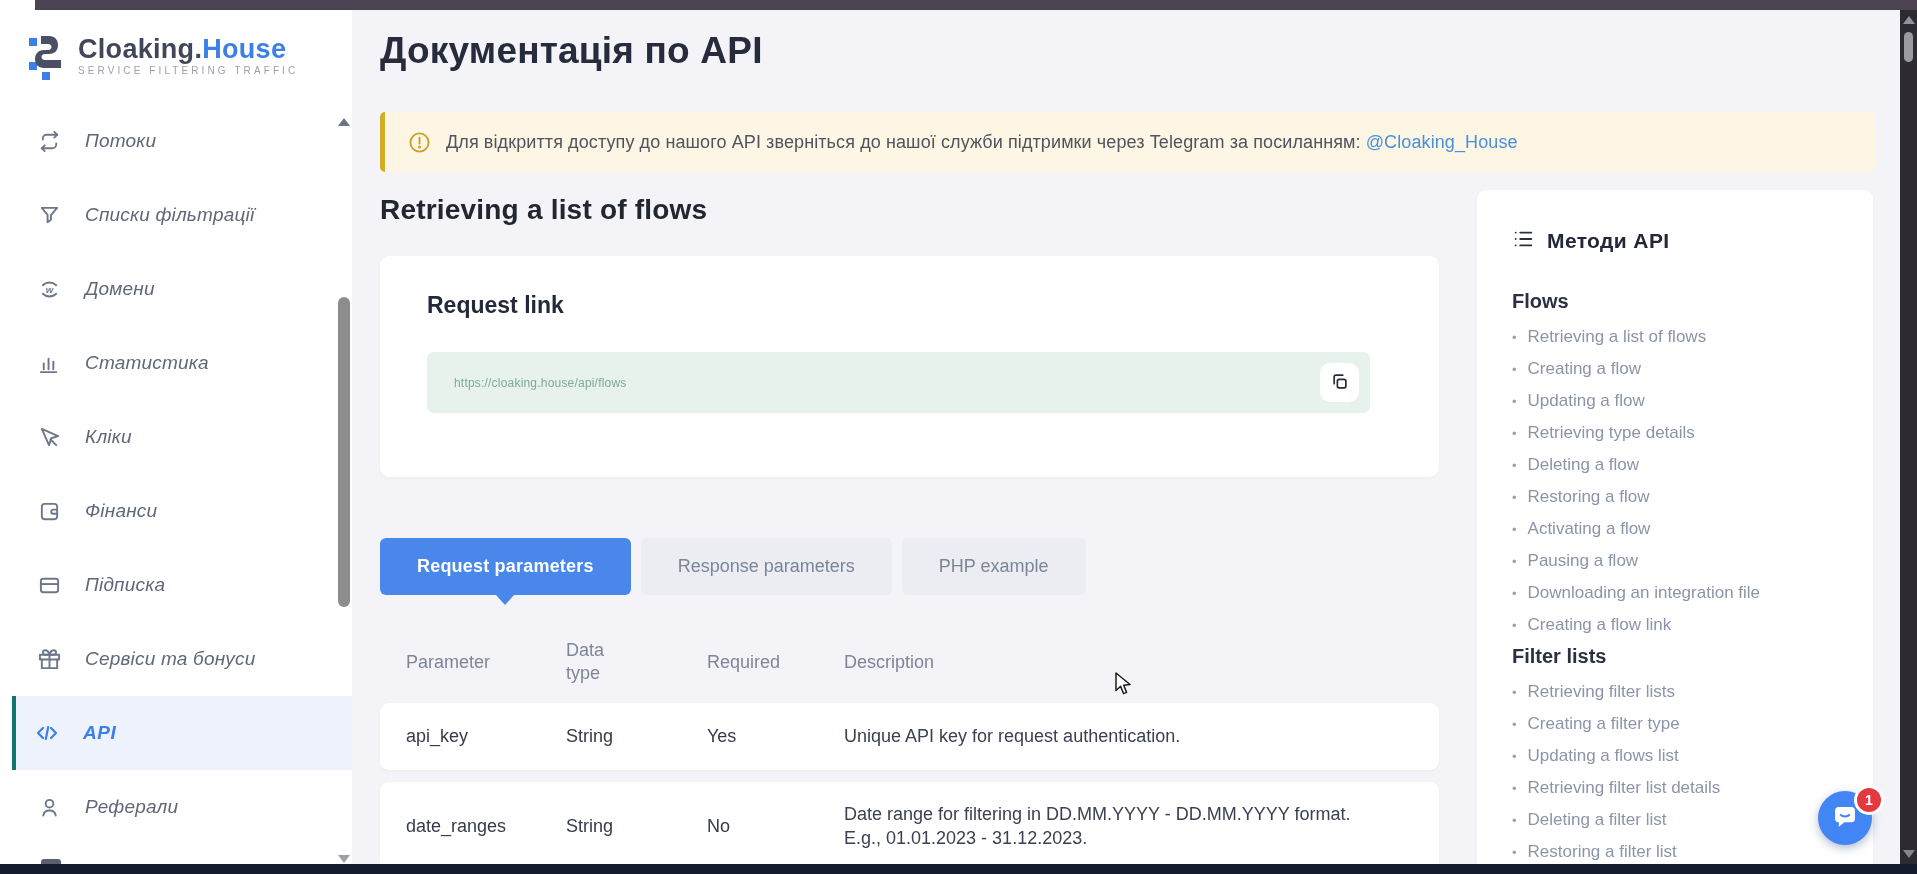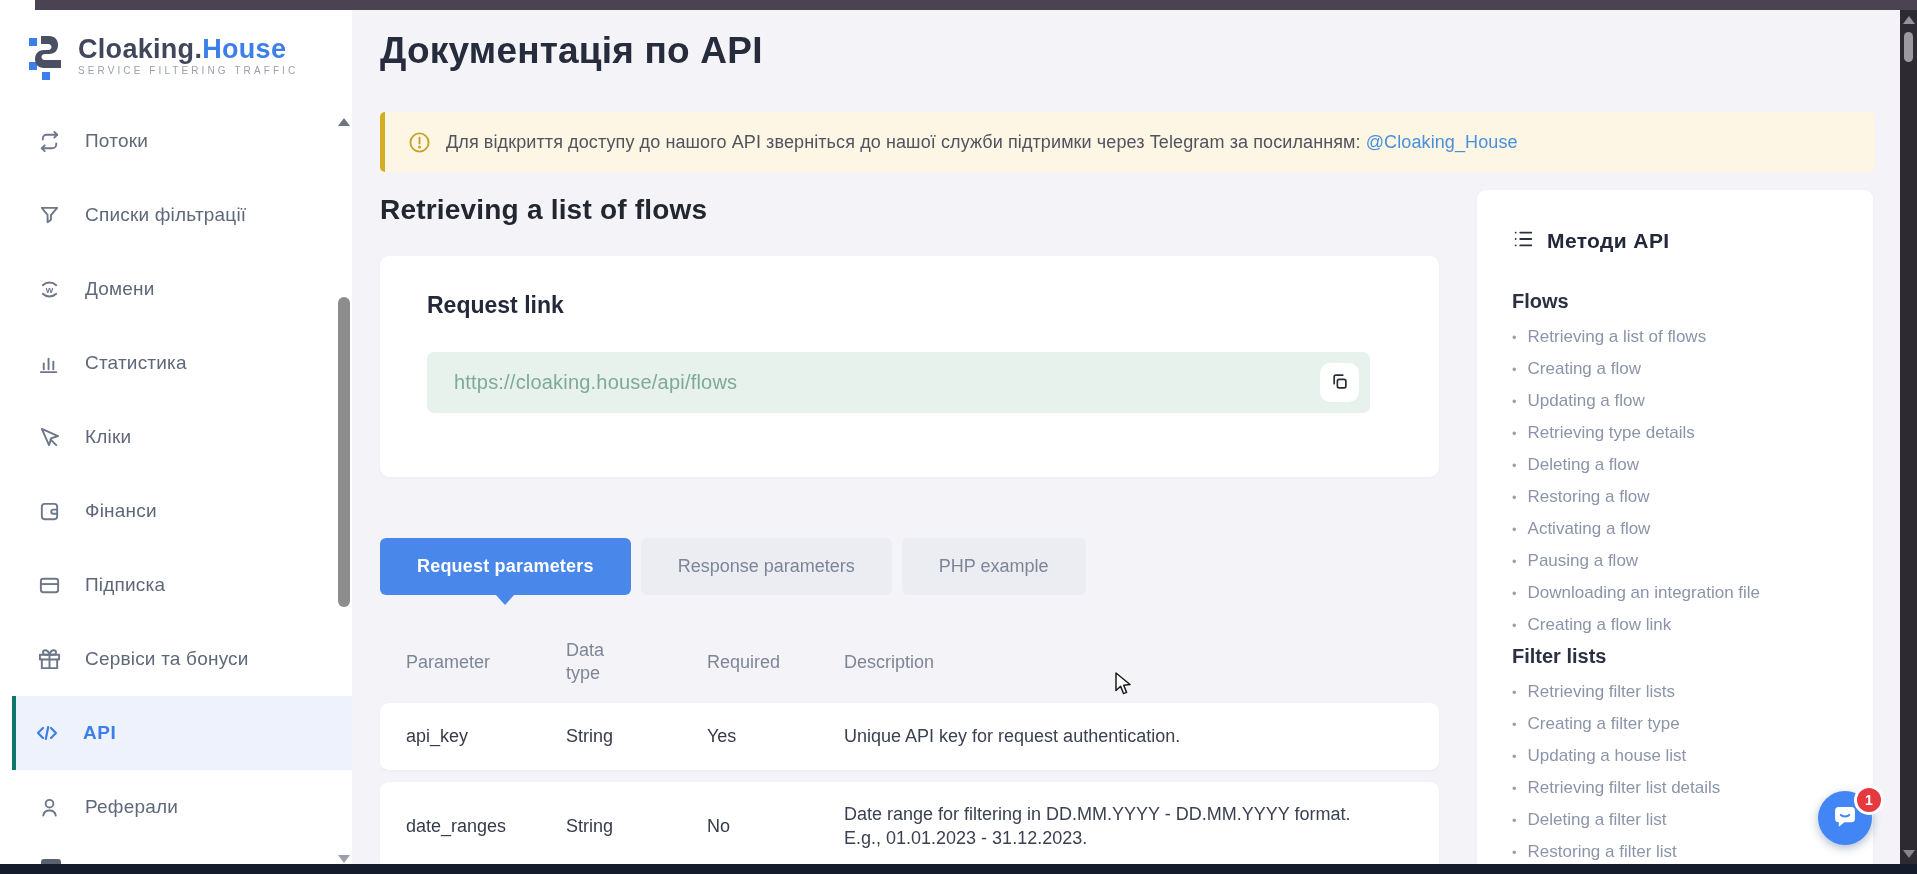--- a/index.html
+++ b/index.html
@@ -21,21 +21,21 @@
   
   .app { position:absolute; left:0; top:10px; width:1900px; height:854px; display:flex; }
 
   
   .sidebar { position:relative; width:352px; background:#ffffff; flex:none; }
   .logo { position:absolute; left:27px; top:18px; display:flex; align-items:center; gap:13px; cursor:pointer; }
   .logo-text-main { font-size:27px; font-weight:bold; letter-spacing:.3px; color:#41465a; line-height:1; }
   .logo-text-main .accent { color:#3d7fe8; }
   .logo-tagline { font-size:10px; letter-spacing:3.1px; color:#9aa0ae; margin-top:2px; }
   .menu { position:absolute; left:0; top:94px; width:352px; }
-  .menu-item { height:74px; display:flex; align-items:center; padding-left:37px; gap:24px; cursor:pointer; }
+  .menu-item { height:74px; display:flex; align-items:center; padding-left:37px; gap:24px; cursor:pointer;font-style:italic; }
   .menu-item .mi-icon { width:24px; height:24px; color:#6e7789; flex:none; display:flex; align-items:center; justify-content:center; }
   .menu-item .mi-label { font-size:19px; color:#5f6879; letter-spacing:.2px; white-space:nowrap; }
   .menu-item.active { margin-left:12px; border-left:4px solid #0f766e; padding-left:19px; background:#edf2fd; }
   .menu-item.active .mi-icon { color:#3d7fe8; }
   .menu-item.active .mi-label { color:#3d7fe8; font-weight:bold; letter-spacing:.6px; }
   .menu-partial { position:absolute; left:41px; bottom:0; width:20px; height:5px; background:#59606f; border-radius:3px 3px 0 0; }
   .side-scroll-up    { position:absolute; left:338px; top:108px; }
   .side-scroll-up .tri-up { border-bottom-color:#6d7480; }
   .side-scroll-thumb { position:absolute; left:338px; top:287px; width:12px; height:310px; background:#8d8d8d; border-radius:6px; }
   .side-scroll-down  { position:absolute; left:338px; top:845px; }
@@ -52,21 +52,21 @@
   .alert-text { font-size:18px; color:#51535e; letter-spacing:.1px; }
   .alert-link { color:#4a90d9; text-decoration:none; cursor:pointer; }
 
   .section-title { position:absolute; left:28px; top:184px; font-size:28px; font-weight:bold; color:#22262f; letter-spacing:.2px; }
 
   .card { background:#ffffff; border-radius:9px; box-shadow:0 1px 3px rgba(40,44,63,.04); }
   .request-card { position:absolute; left:28px; top:246px; width:1059px; height:221px; }
   .request-card-title { position:absolute; left:47px; top:36px; font-size:23px; font-weight:bold; color:#23283a; }
   .url-field { position:absolute; left:47px; top:96px; width:943px; height:61px; background:#e7f2ec; border-radius:7px;
     display:flex; align-items:center; padding-left:27px; }
-  .url-text { font-size:20px; color:#7fa99b; letter-spacing:.2px; }
+  .url-text { font-size:12px; color:#7fa99b; letter-spacing:.2px; }
   .copy-btn { position:absolute; right:11px; top:11px; width:39px; height:39px; background:#ffffff; border:none; border-radius:10px;
     display:flex; align-items:center; justify-content:center; cursor:pointer; color:#272c38; }
 
   .tabs { position:absolute; left:28px; top:528px; display:flex; gap:10px; }
   .tab { height:57px; display:flex; align-items:center; padding:0 37px; border-radius:6px;
     background:#ebedf3; color:#7d8596; font-size:18px; cursor:pointer; white-space:nowrap; }
   .tab.active { position:relative; background:#4a87ea; color:#ffffff; font-weight:bold; letter-spacing:.2px; }
   .tab.active::after { content:""; position:absolute; left:50%; top:100%; transform:translateX(-50%);
     border-left:9px solid transparent; border-right:9px solid transparent; border-top:10px solid #4a87ea; }
 
@@ -326,21 +326,21 @@
         <li>Activating a flow</li>
         <li>Pausing a flow</li>
         <li>Downloading an integration file</li>
         <li>Creating a flow link</li>
       </ul>
 
       <div class="m-group-heading second">Filter lists</div>
       <ul class="m-list">
         <li>Retrieving filter lists</li>
         <li>Creating a filter type</li>
-        <li>Updating a house list</li>
+        <li>Updating a flows list</li>
         <li>Retrieving filter list details</li>
         <li>Deleting a filter list</li>
         <li>Restoring a filter list</li>
       </ul>
     </aside>
 
   </main>
 </div>
 
 <button class="chat-btn">

